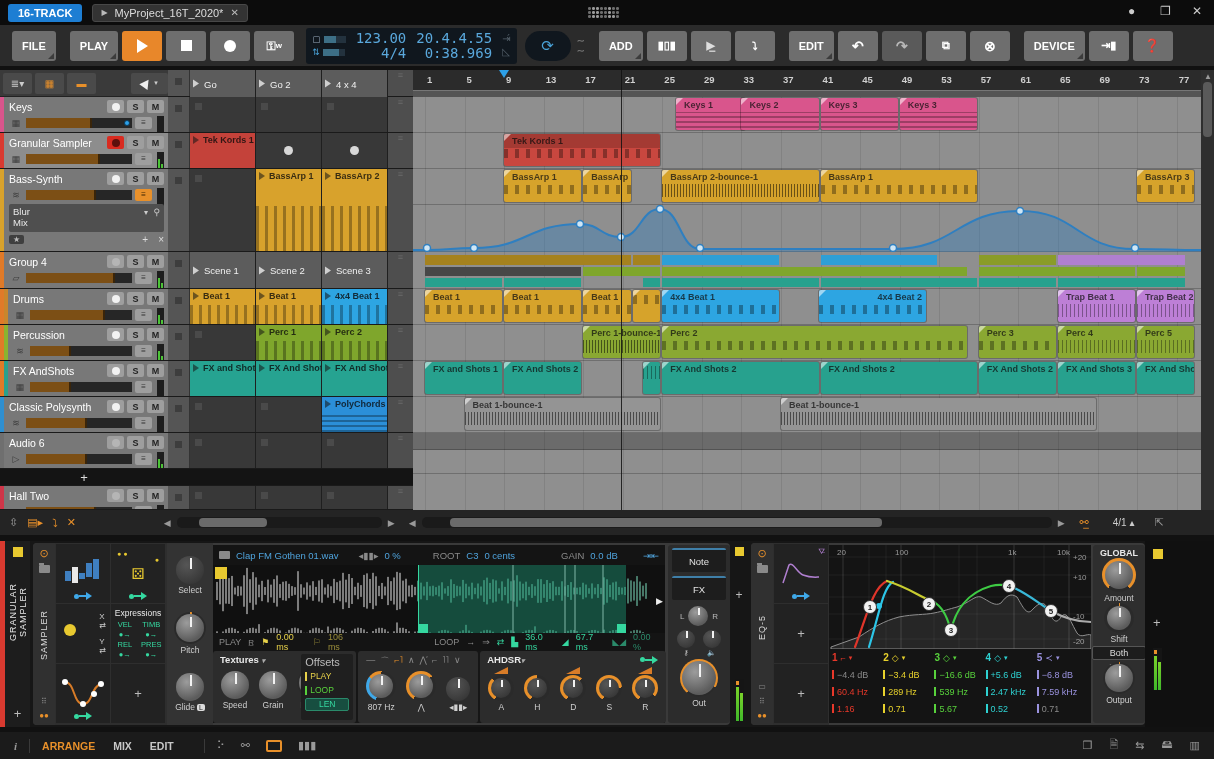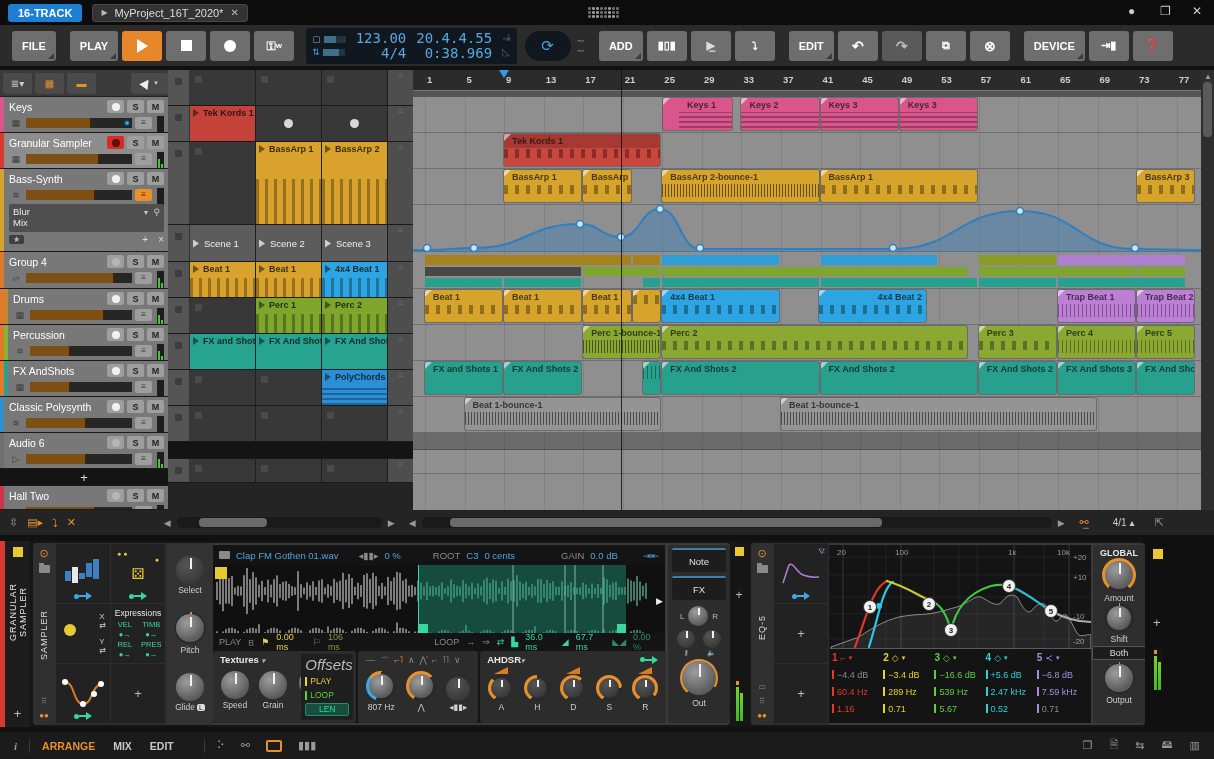--- a/index.html
+++ b/index.html
@@ -160,21 +160,21 @@
   #loopregion .csq { position:absolute; width:9px; height:9px; background:#35d8a0; bottom:0; }
   #wavearea .ymk { position:absolute; left:2px; top:2px; width:12px; height:12px; background:#e8c930; }
   #wavearea .pr { position:absolute; right:2px; top:45%; color:#eee; font-size:9px; }
   #samplefoot { height:18px; display:flex; align-items:center; gap:7px; padding:0 6px; font-size:9px; background:#141414; color:#8a8a8a; }
   .yel { color:#e8d24a; } .yel2 { color:#9a8d3a; } .teal { color:#35d8a0; } .teal2 { color:#2a8a6a; }
   #lowerstrip { height:72px; display:flex; gap:2px; background:#161616; }
   .lsec { background:#2c2c2c; border-radius:3px; position:relative; }
   .sectitle { font-size:9.5px; color:#e8e8e8; padding:3px 0 0 7px; font-weight:bold; }
   .sectitle i { color:#aaa; font-size:7px; }
   #offsets { position:absolute; right:3px; top:3px; bottom:3px; width:52px; background:#1f1f1f; border-radius:2px; padding:2px 4px; font-size:8.5px; }
-  #offsets .t { color:#bbb; font-size:15px; margin-bottom:1px;font-style:italic; }
+  #offsets .t { color:#bbb; font-size:11px; margin-bottom:1px; }
   #offsets .o { display:flex; align-items:center; gap:3px; height:14px; }
   #offsets .o u { width:2px; height:9px; }
   #offsets .len { background:#174e40; border:1px solid #2a8a6a; border-radius:2px; color:#35d8a0; text-align:center; height:13px; line-height:11px; margin-top:1px; }
   .fshapes { display:flex; gap:5px; color:#8a8a8a; font-size:9px; padding:4px 0 0 8px; }
   .fshapes .on { color:#e8902a; }
   .knobrow { display:flex; align-items:flex-end; gap:10px; padding:2px 8px; }
   .kstack { display:flex; flex-direction:column; align-items:center; }
   .envtri { width:0; height:0; border-bottom:7px solid #d87c28; border-left:14px solid transparent; margin-bottom:1px; }
   #notefx { width:62px; background:#2c2c2c; border-radius:3px; margin:2px 0 2px 3px; display:flex; flex-direction:column; align-items:center; padding:3px; }
   .chainbtn { width:54px; height:24px; background:#1d1d1d; border-top:2px solid #3f7fa8; border-radius:2px; color:#e0e0e0; font-size:9.5px; display:flex; align-items:center; justify-content:center; margin-bottom:4px; }
@@ -573,20 +573,44 @@
               <div class="vol">
                 <i style="width: 66%;"></i>
               </div>
               <span class="menu3">≡</span>
               <div class="tmeter" style="align-self: stretch; height: 26px;"></div>
             </div>
           </div>
         </div>
       </div>
     <div id="launcher">
+        <div class="lrow" style="height: 27px;">
+          <div class="stopcell">
+            <i></i>
+          </div>
+          <div class="lcell scenehead" style="height: 27px;">
+            <div class="scenelab">
+              <span class="ph2"></span>
+              <span>Go</span>
+            </div>
+          </div>
+          <div class="lcell scenehead" style="height: 27px;">
+            <div class="scenelab">
+              <span class="ph2"></span>
+              <span>Go 2</span>
+            </div>
+          </div>
+          <div class="lcell scenehead" style="height: 27px;">
+            <div class="scenelab">
+              <span class="ph2"></span>
+              <span>4 x 4</span>
+            </div>
+          </div>
+          <div class="menucell">≡</div>
+        </div>
         <div class="lrow" style="height: 36px;">
           <div class="stopcell">
             <i></i>
           </div>
           <div class="lcell">
             <span class="slotsq"></span>
           </div>
           <div class="lcell">
             <span class="slotsq"></span>
           </div>
@@ -761,21 +785,21 @@
           <span style="left: 607.4px;">61</span>
           <span style="left: 646.96px;">65</span>
           <span style="left: 686.52px;">69</span>
           <span style="left: 726.08px;">73</span>
           <span style="left: 765.64px;">77</span>
           <div id="playtri" style="left: 86.12px;"></div>
         </div>
       <div id="zoomstrip"></div>
       <div id="ar-rows">
           <div class="arow" style="height: 36px;">
-            <div class="clip" style="left: 250px; width: 69px; background: rgb(217, 85, 140); padding-left: 16px;">
+            <div class="clip" style="left: 263px; width: 69px; background: rgb(217, 85, 140);">
               <span class="corner"></span>
               <span class="lab">Keys 1</span>
               <div class="p-piano"></div>
             </div>
             <div class="clip" style="left: 328.48px; width: 77.12px; background: rgb(217, 85, 140);">
               <span class="corner"></span>
               <span class="lab">Keys 2</span>
               <div class="p-piano"></div>
             </div>
             <div class="clip" style="left: 407.6px; width: 77.12px; background: rgb(217, 85, 140);">

